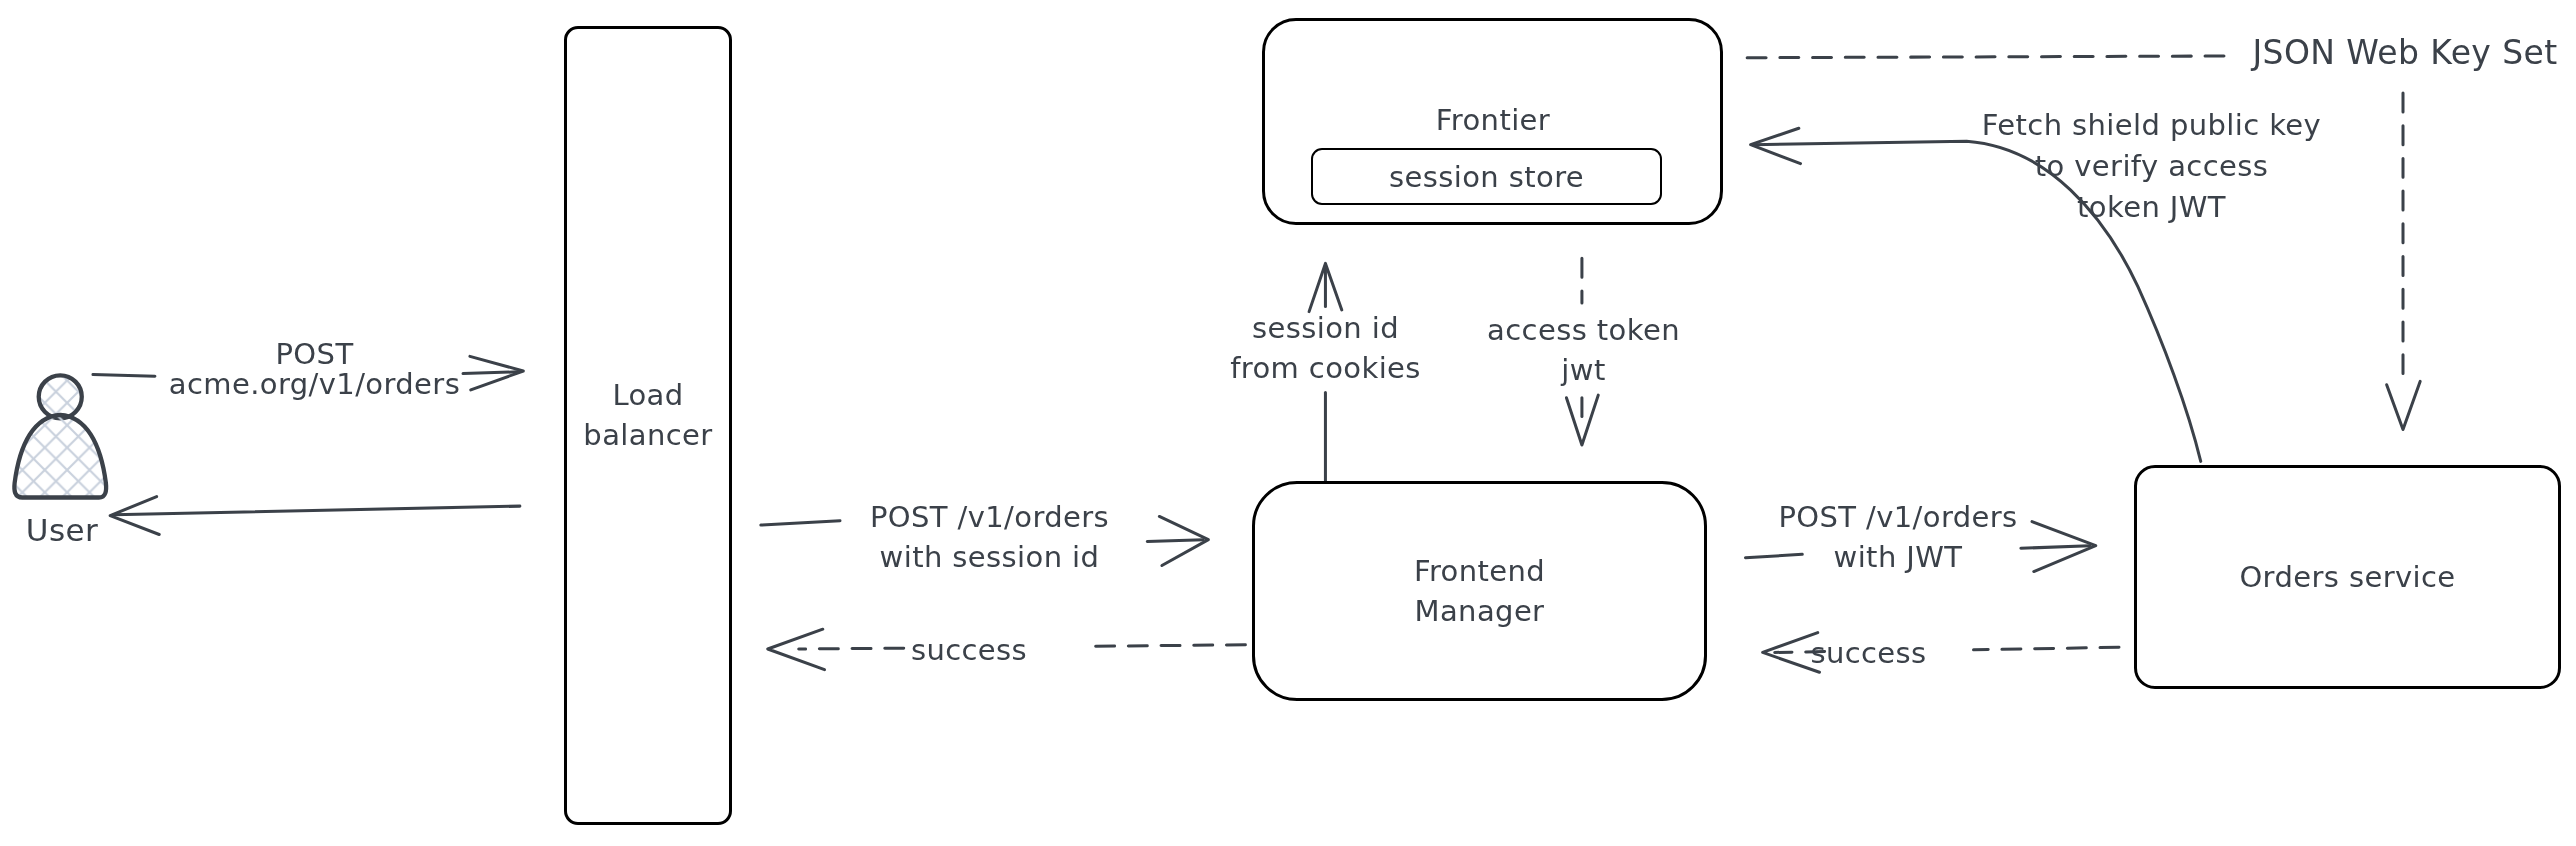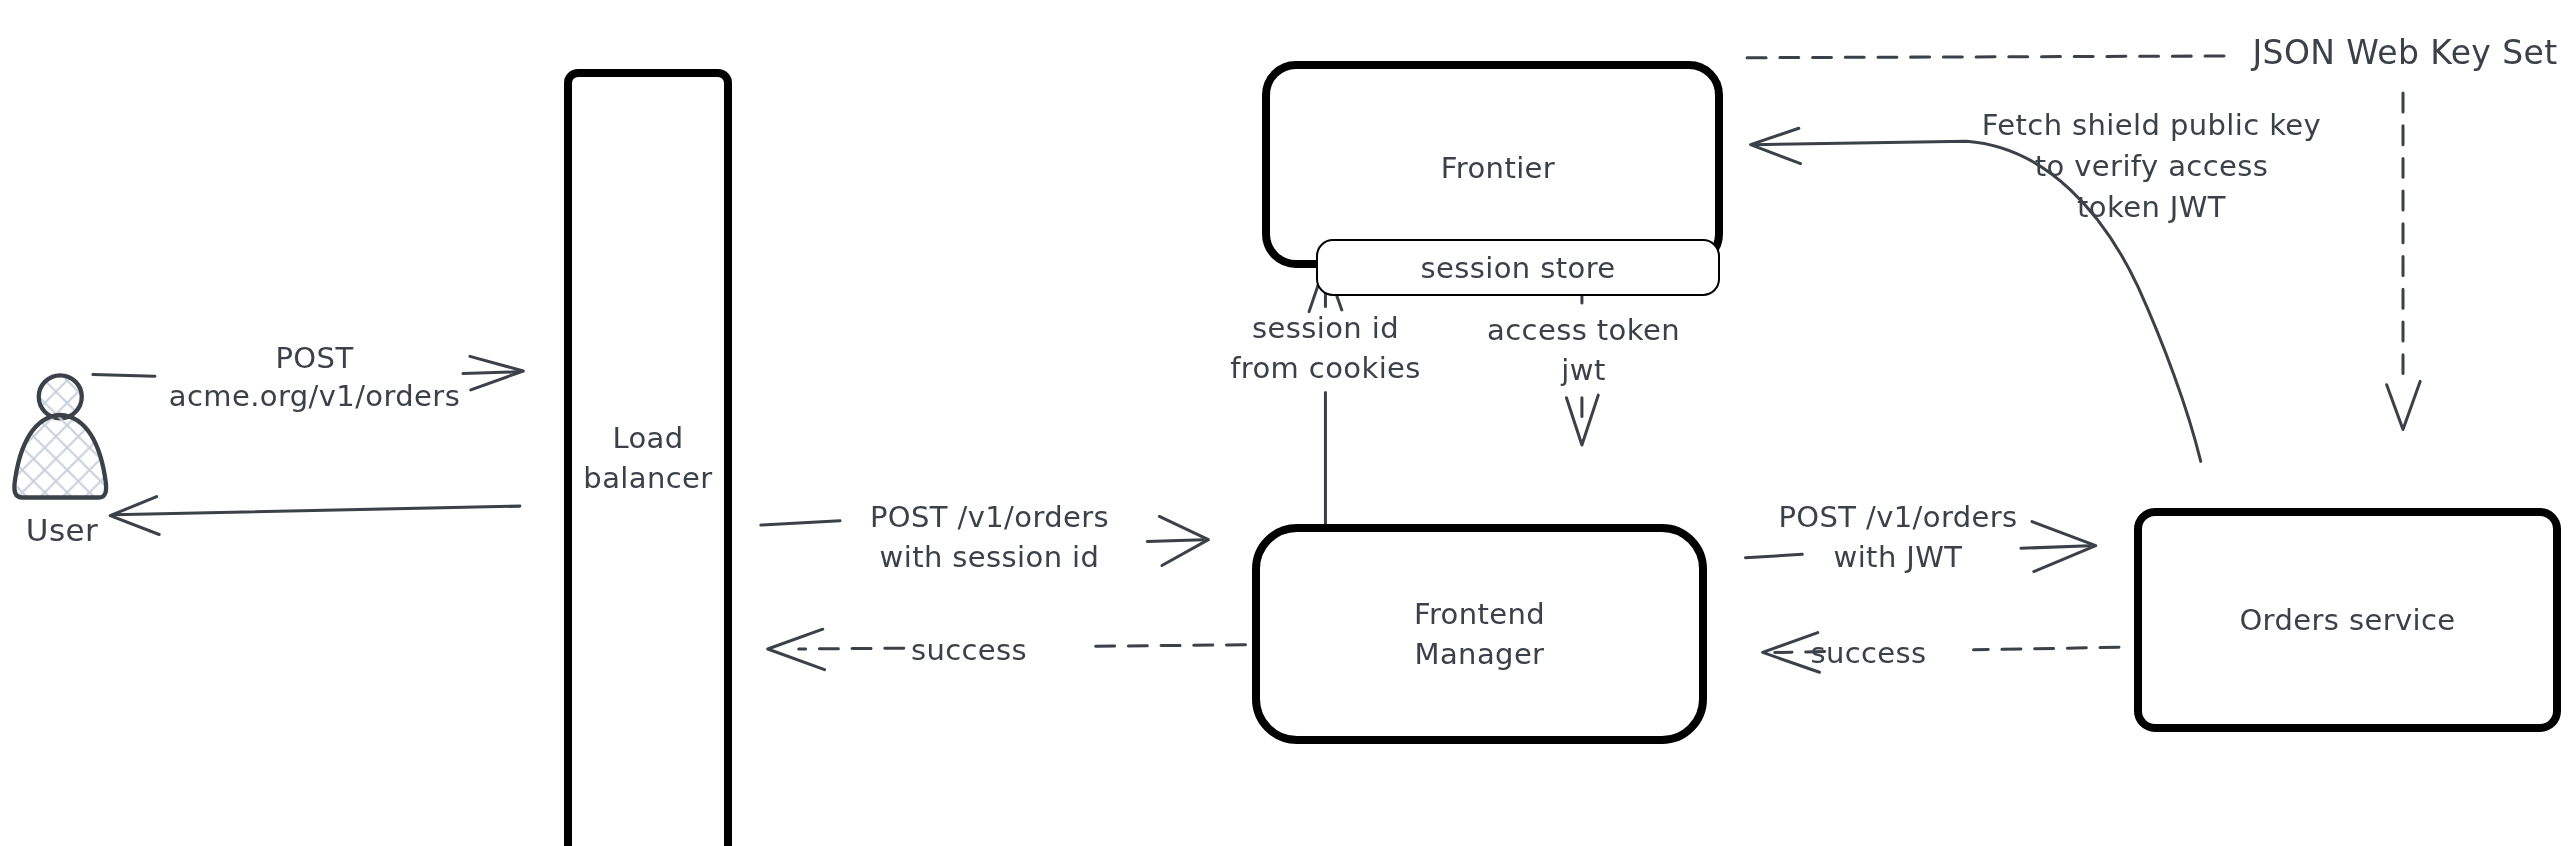--- a/index.html
+++ b/index.html
@@ -17,27 +17,26 @@
     color: #3b4149;
   }
   #strokes {
     position: absolute;
     left: 0; top: 0;
     width: 2576px;
     height: 847px;
   }
   .node {
     position: absolute;
-    border: 8px solid #000000;
+    border: 3px solid #000000;
     background: #ffffff;
     box-sizing: border-box;
     display: flex;
     align-items: center;
     justify-content: center;
-    margin-top: 43px;
   }
   .node-label {
     font-size: 29px;
     line-height: 40px;
     font-weight: 500;
     letter-spacing: 0.4px;
     text-align: center;
     white-space: pre-line;
   }
   .lbl {
@@ -124,37 +123,37 @@
     <path class="stroke-path" d="M 2773 447 L 2792 499 L 2812 443"></path>
   </svg>
 
   <div class="node" style="left:564px; top:26px; width:168px; height:799px; border-radius:14px;">
     <div class="node-label" style="margin-top:-20.7px;">Load
 balancer</div>
   </div>
 
   <div class="node" style="left:1262px; top:18px; width:461px; height:207px; border-radius:34px;">
     <div class="lbl" style="left:0; top:79px; width:456px;">Frontier</div>
-    <div class="node" style="left:46px; top:127px; width:404px; height:57px; border-radius:17px; border-width:2.6px;">
+    <div class="node" style="left:46px; top:127px; width:351px; height:57px; border-radius:11px; border-width:2.6px;">
       <div class="node-label">session store</div>
     </div>
   </div>
 
   <div class="node" style="left:1252px; top:481px; width:455px; height:220px; border-radius:45px;">
     <div class="node-label">Frontend
 Manager</div>
   </div>
 
   <div class="node" style="left:2134px; top:465px; width:427px; height:224px; border-radius:21px;">
     <div class="node-label">Orders service</div>
   </div>
 
   <div class="lbl" style="left:14px; top:510px; width:96px; font-size:31px;">User</div>
 
-  <div class="lbl" style="left:138px; top:339px; width:353px; line-height:38px;">POST
+  <div class="lbl" style="left:138px; top:339px; width:353px; line-height:30px;">POST
 acme.org/v1/orders</div>
 
   <div class="lbl" style="left:826px; top:497px; width:327px;">POST /v1/orders
 with session id</div>
 
   <div class="lbl" style="left:900px; top:630px; width:138px;">success</div>
 
   <div class="lbl" style="left:1203px; top:308px; width:245px;">session id
 from cookies</div>
 

